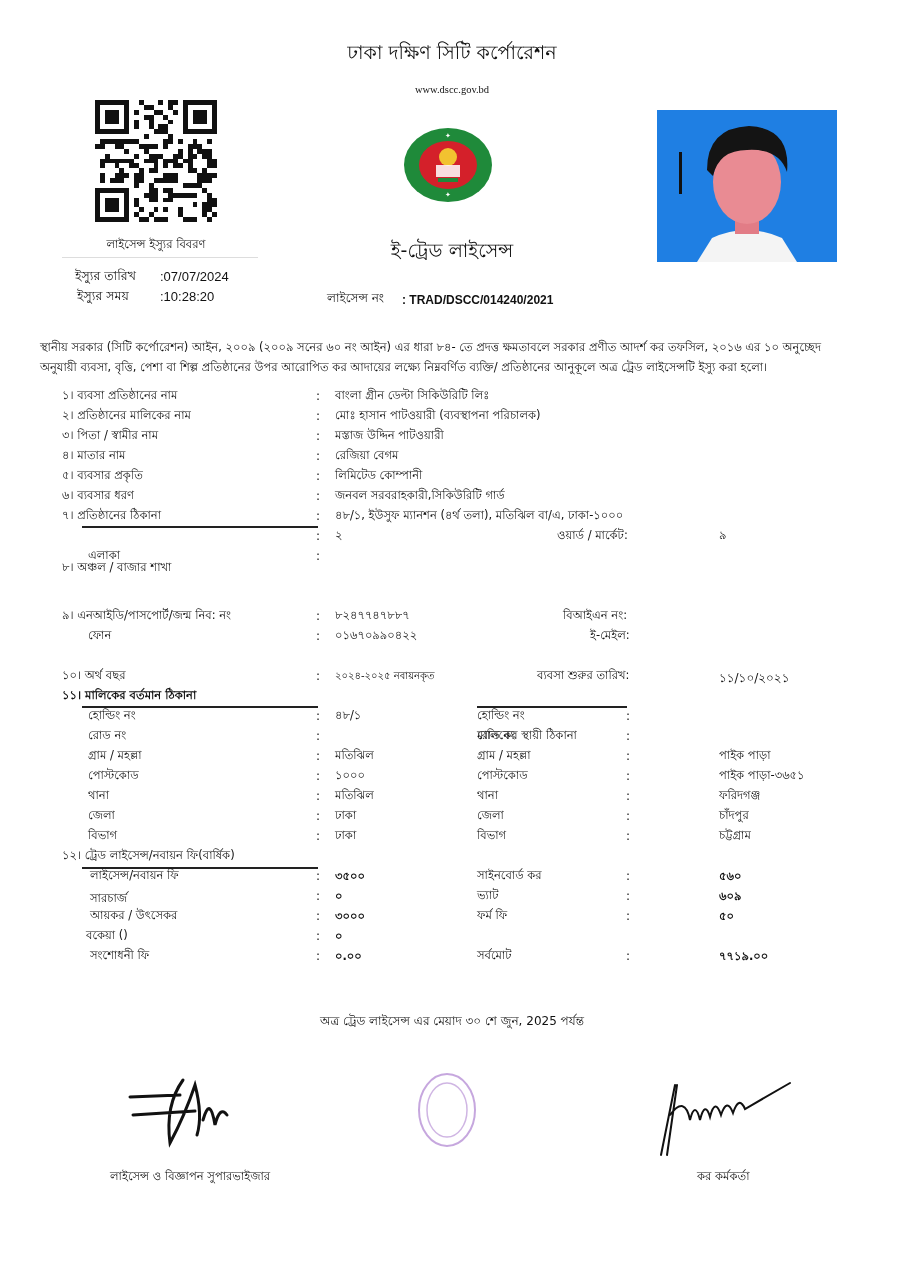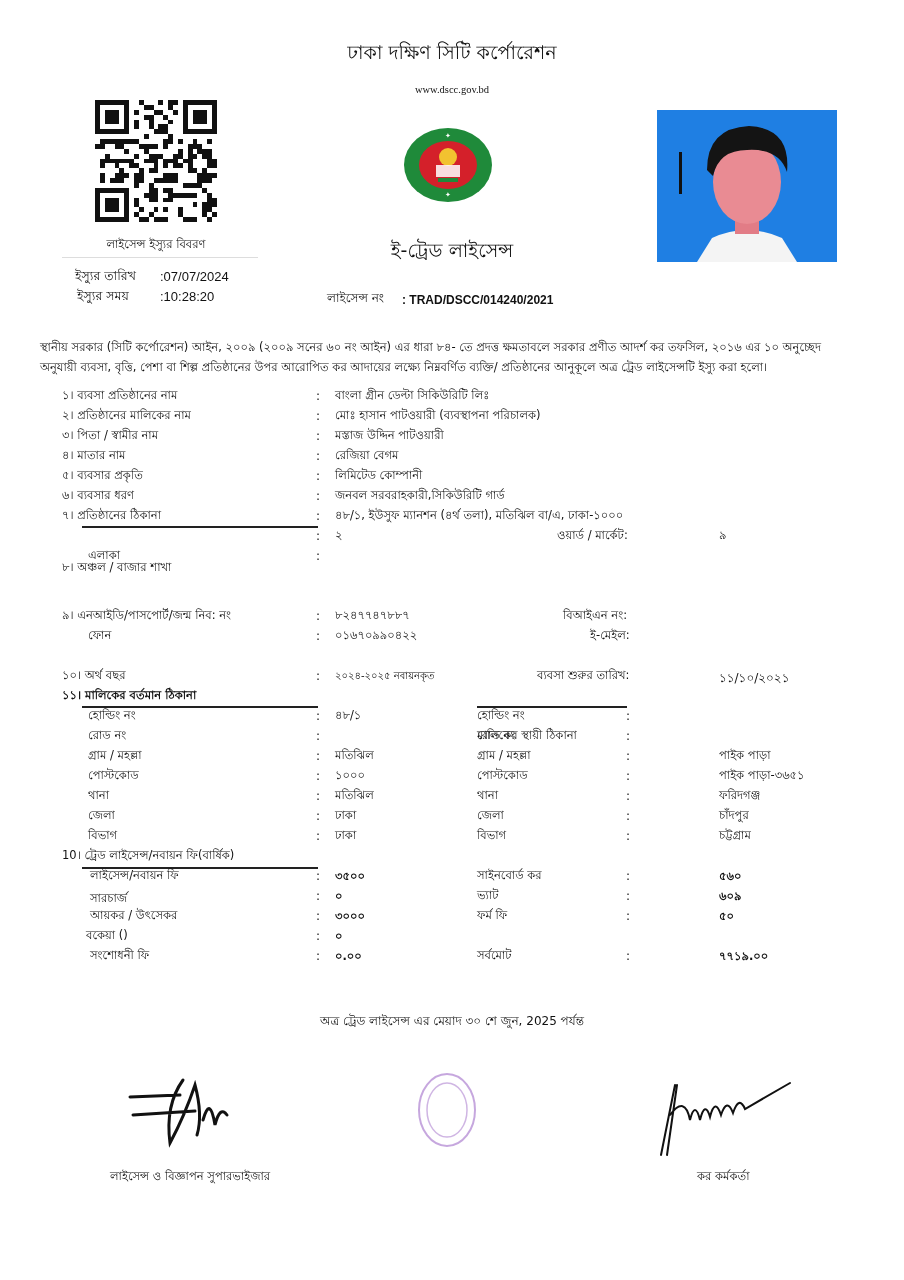--- a/index.html
+++ b/index.html
@@ -359,21 +359,21 @@
        <div class="abs t colon" style="left:626px;top:810px;">:</div>
        <div class="abs t" style="left:719px;top:810px;">চাঁদপুর</div>
     <div class="abs t" style="left:88px;top:830px;">বিভাগ</div>
        <div class="abs t colon" style="left:316px;top:830px;">:</div>
        <div class="abs t" style="left:335px;top:830px;">ঢাকা</div>
        <div class="abs t" style="left:477px;top:830px;">বিভাগ</div>
        <div class="abs t colon" style="left:626px;top:830px;">:</div>
        <div class="abs t" style="left:719px;top:830px;">চট্টগ্রাম</div>
   </div>
 
-<div class="abs t" style="left:62px;top:850px;">10। ট্রেড লাইসেন্স/নবায়ন ফি(বার্ষিক)</div>
+<div class="abs t" style="left:62px;top:850px;">১২। ট্রেড লাইসেন্স/নবায়ন ফি(বার্ষিক)</div>
 <div class="abs rule" style="left:82px;top:867px;width:236px;"></div>
 <div id="fees-left">
     <div class="abs t" style="left:90px;top:870px;">লাইসেন্স/নবায়ন ফি</div>
        <div class="abs t colon" style="left:316px;top:870px;">:</div>
        <div class="abs t bold-val" style="left:335px;top:871px;text-align:right;">৩৫০০</div>
     <div class="abs t" style="left:90px;top:893px;">সারচার্জ</div>
        <div class="abs t colon" style="left:316px;top:890px;">:</div>
        <div class="abs t bold-val" style="left:335px;top:891px;">০</div>
     <div class="abs t" style="left:90px;top:910px;">আয়কর / উৎসেকর</div>
        <div class="abs t colon" style="left:316px;top:910px;">:</div>

